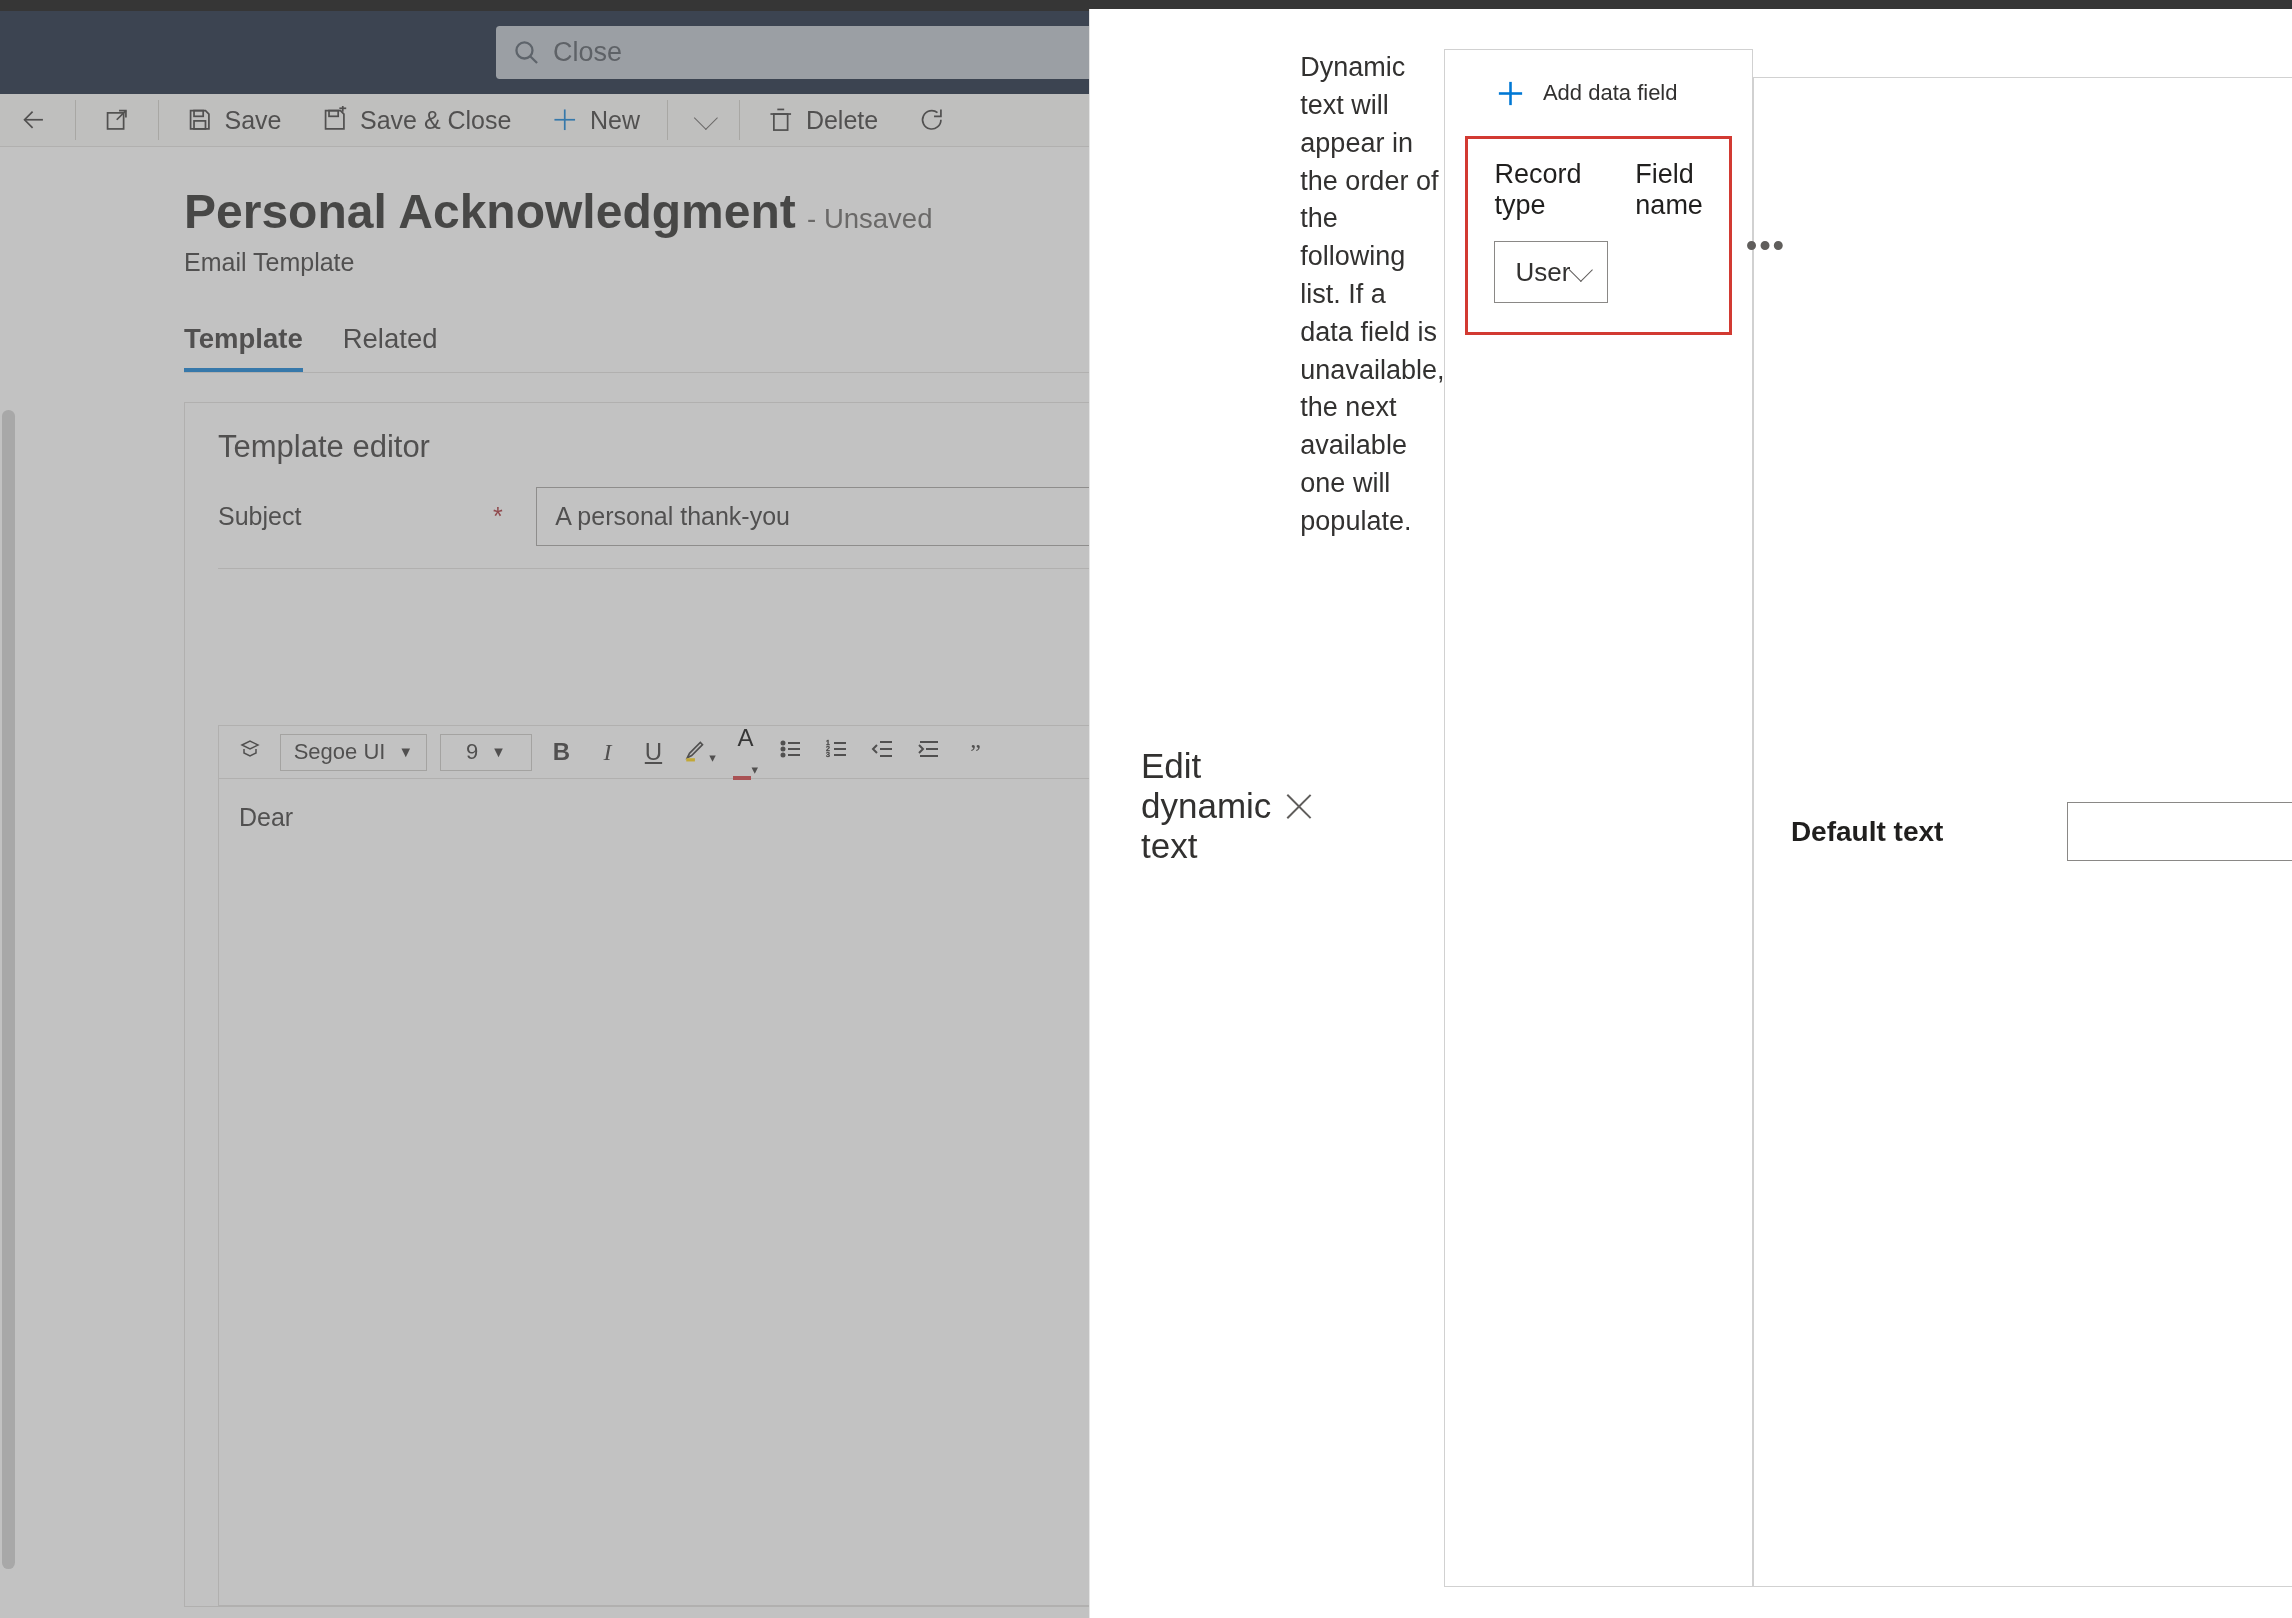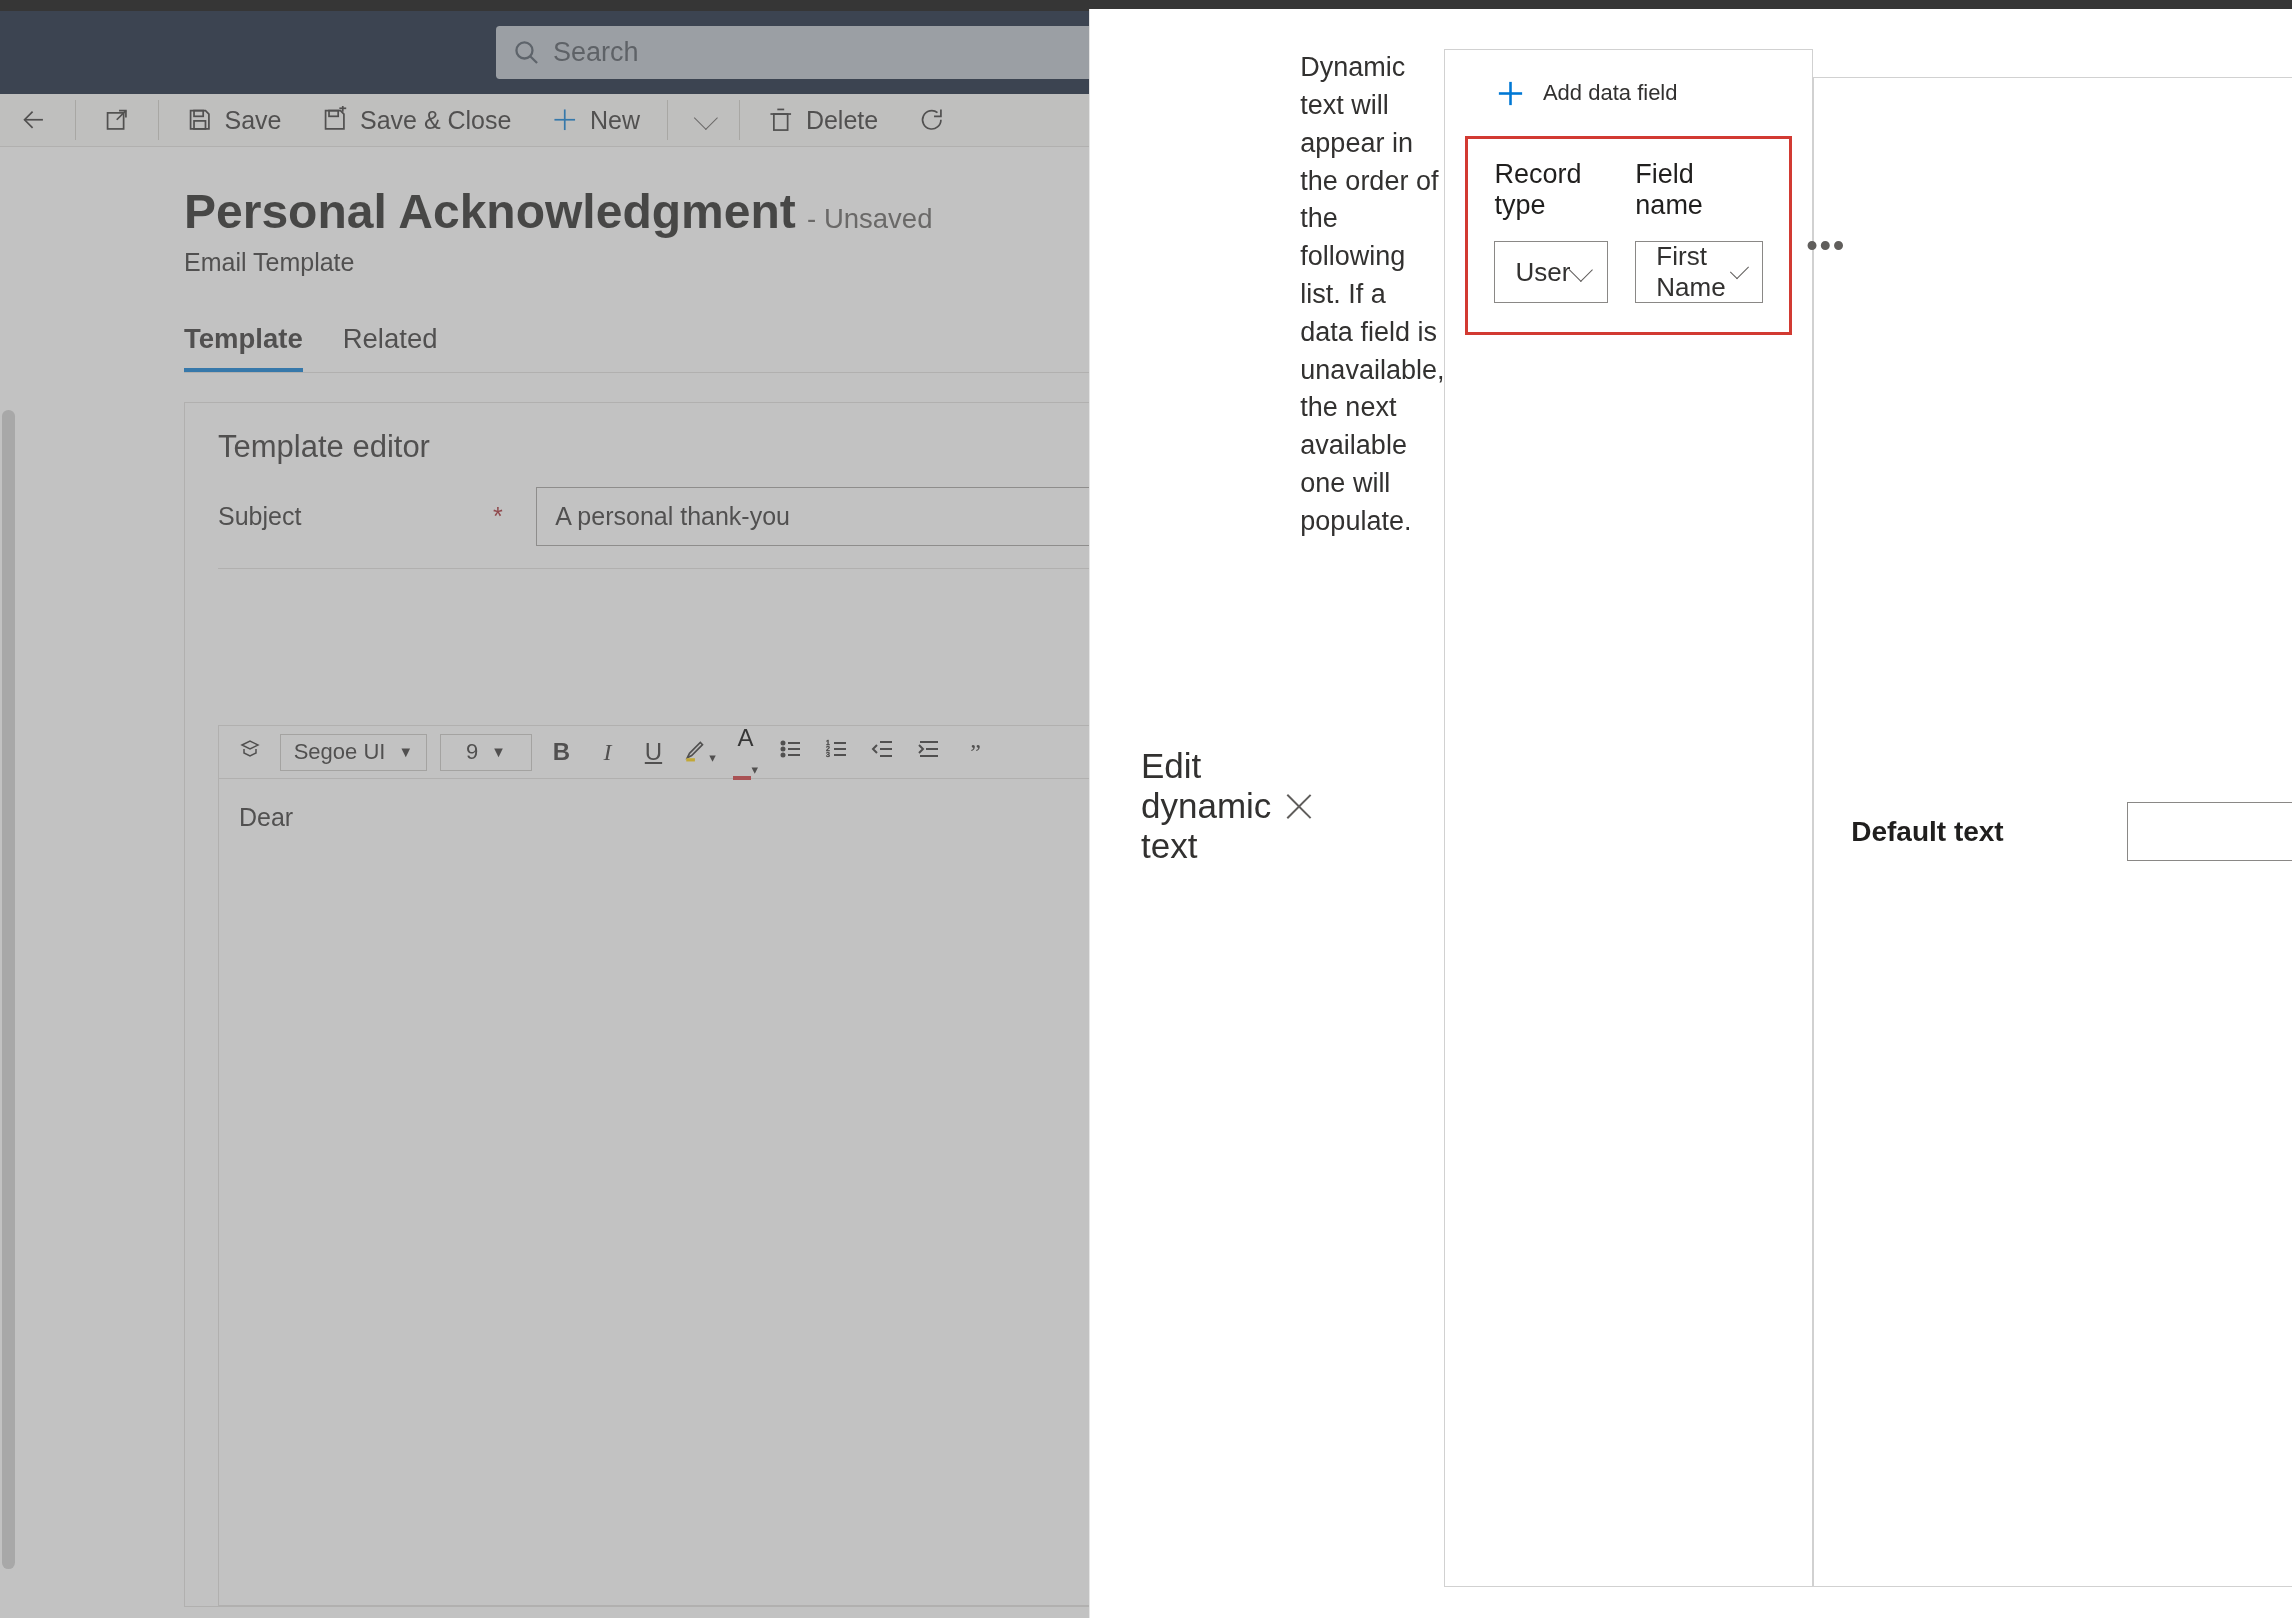--- a/index.html
+++ b/index.html
@@ -123,21 +123,21 @@
 
 <div class="app-bg">
   <div class="tiny-top"></div>
 
   <div class="top-bar">
     <div class="search-wrap">
       <svg viewBox="0 0 24 24">
           <circle cx="10" cy="10" r="7"></circle>
           <line x1="15" y1="15" x2="21" y2="21"></line>
         </svg>
-      <span>Search</span>
+      <span>Close</span>
     </div>
   </div>
 
   <div class="cmd-bar">
     <div class="cmd-btn">
       <svg viewBox="0 0 24 24">
           <line x1="20" y1="12" x2="4" y2="12"></line>
           <polyline points="11,5 4,12 11,19"></polyline>
         </svg>
     </div>
@@ -314,24 +314,20 @@
       <div class="field-columns">
         <div class="field-col">
           <div class="field-label">Record type</div>
           <div class="dropdown">
             <span>User</span>
             <span class="chev"></span>
           </div>
         </div>
         <div class="field-col">
           <div class="field-label">Field name</div>
-          <div class="dropdown">
-            <span>First Name</span>
-            <span class="chev"></span>
-          </div>
         </div>
       </div>
       <div class="ellipsis">
         <span>•••</span>
       </div>
     </div>
   </div>
 
   <div class="default-card">
     <div class="default-label">Default text</div>

